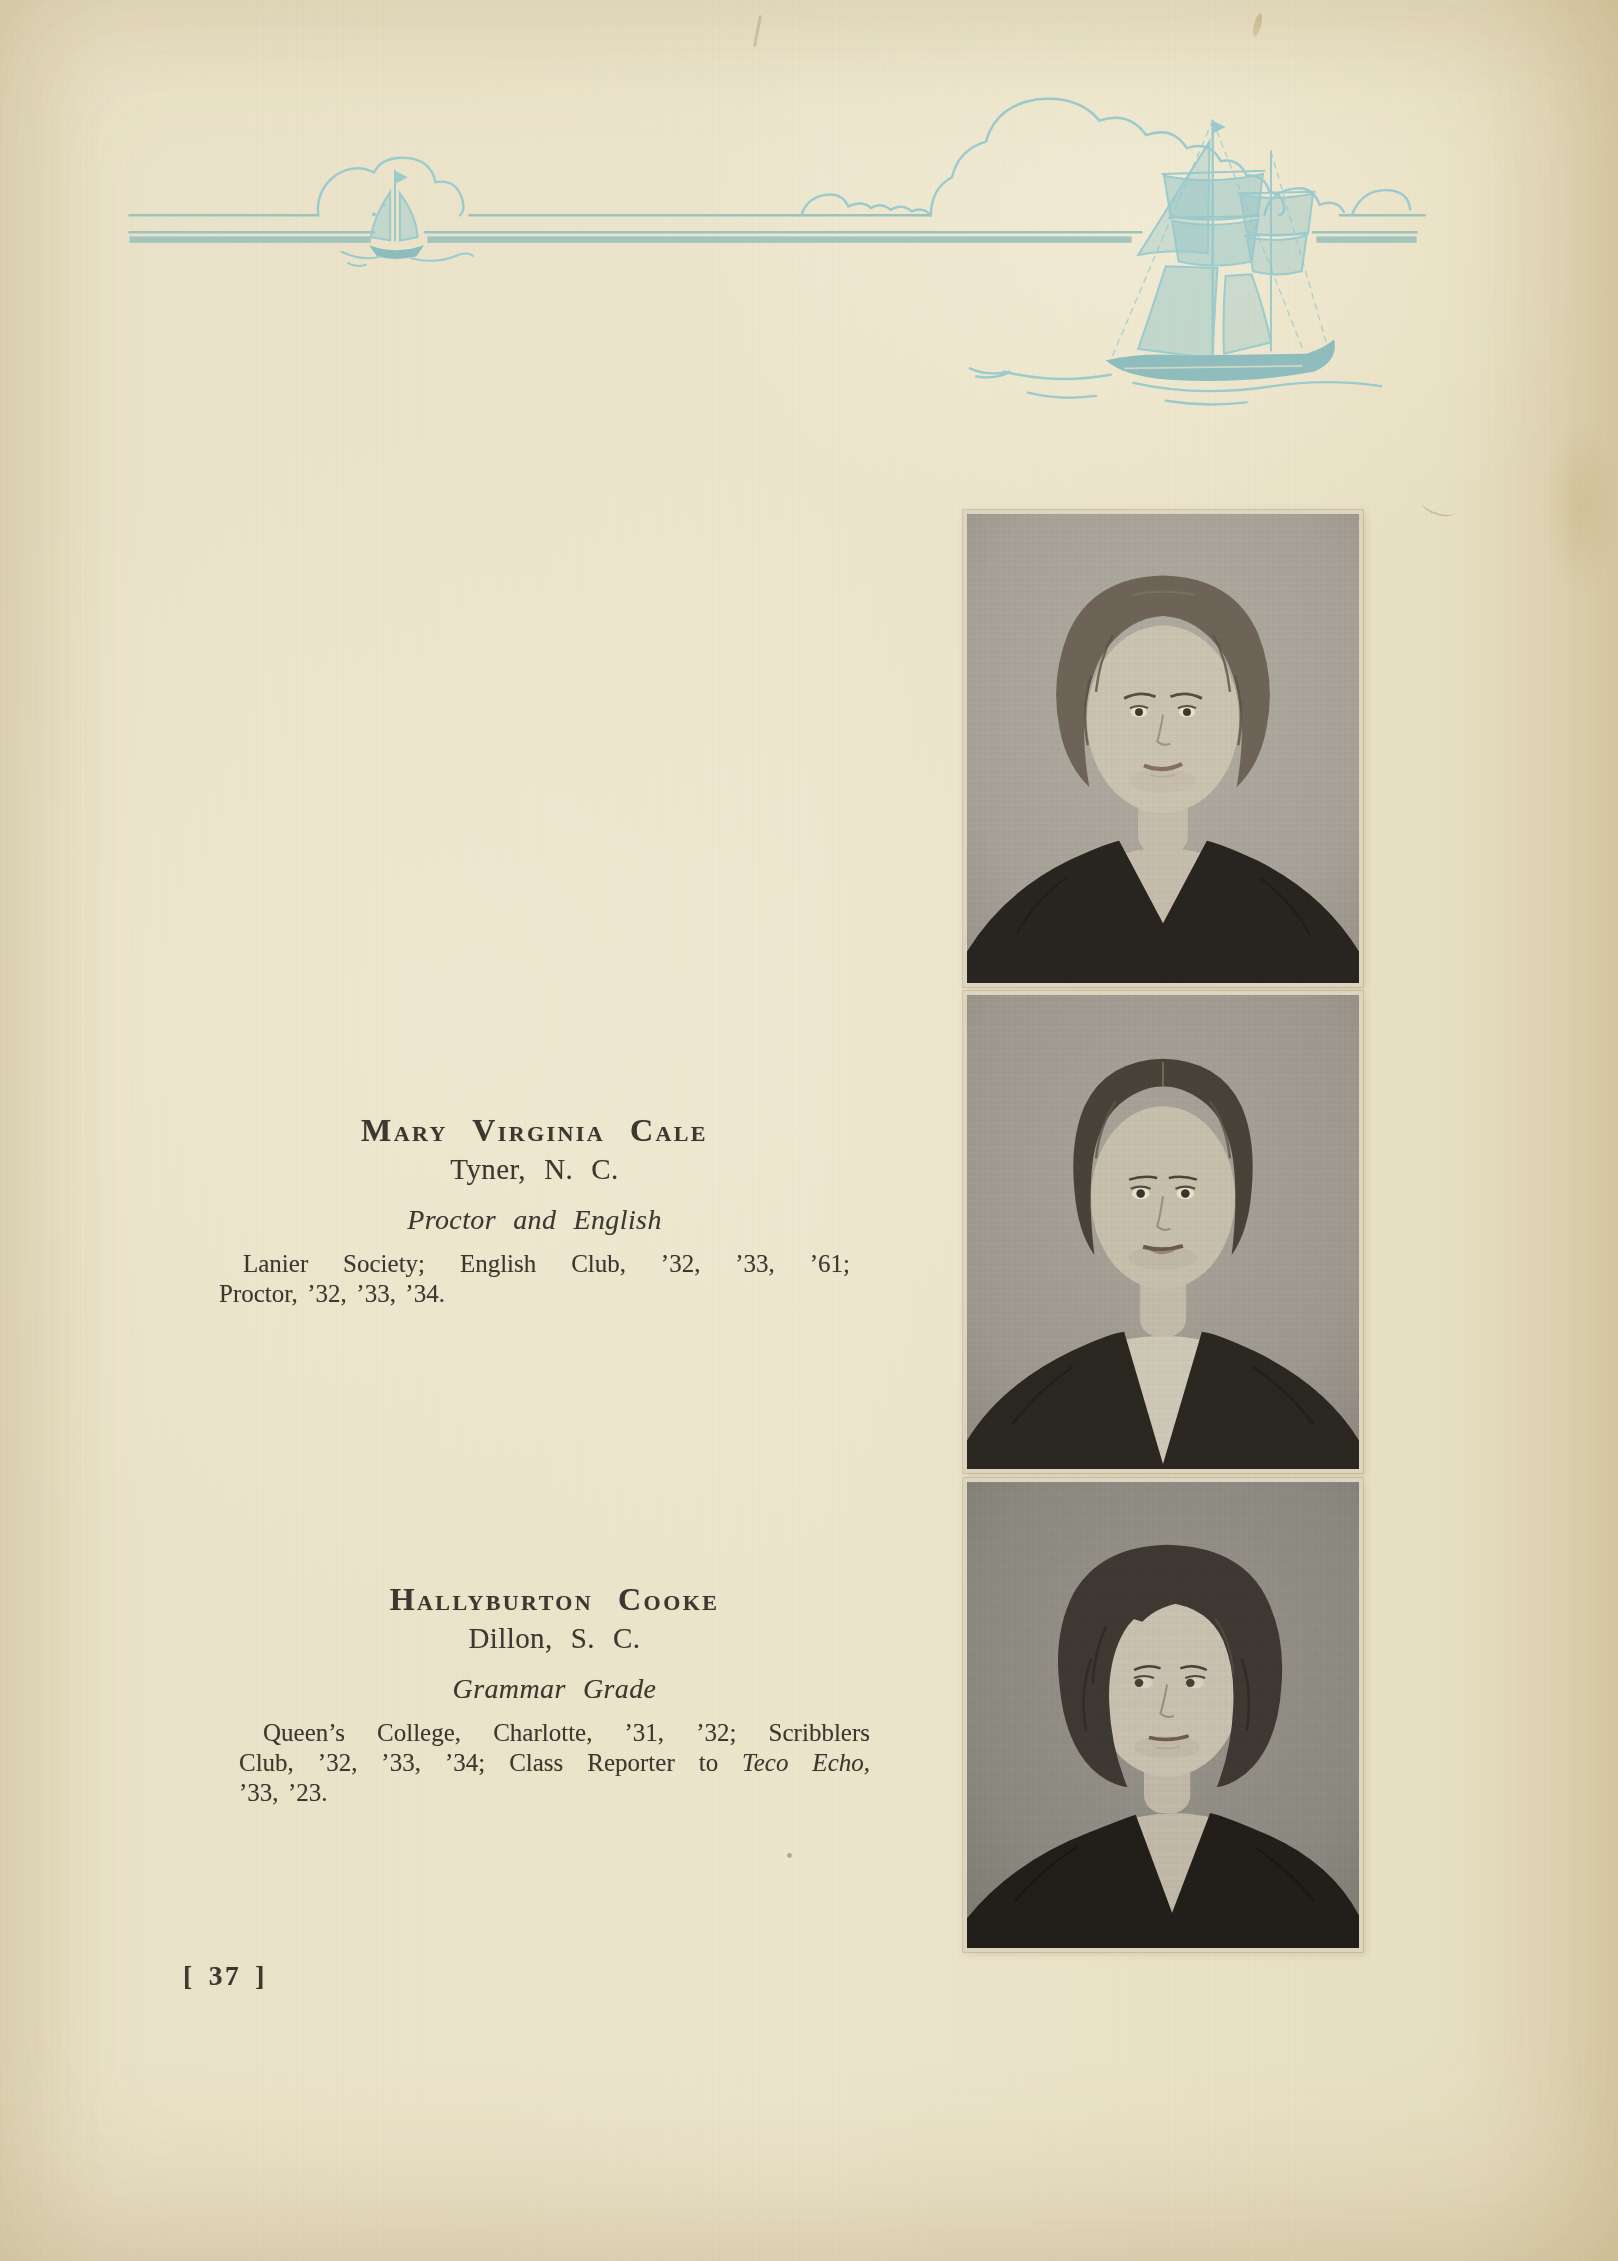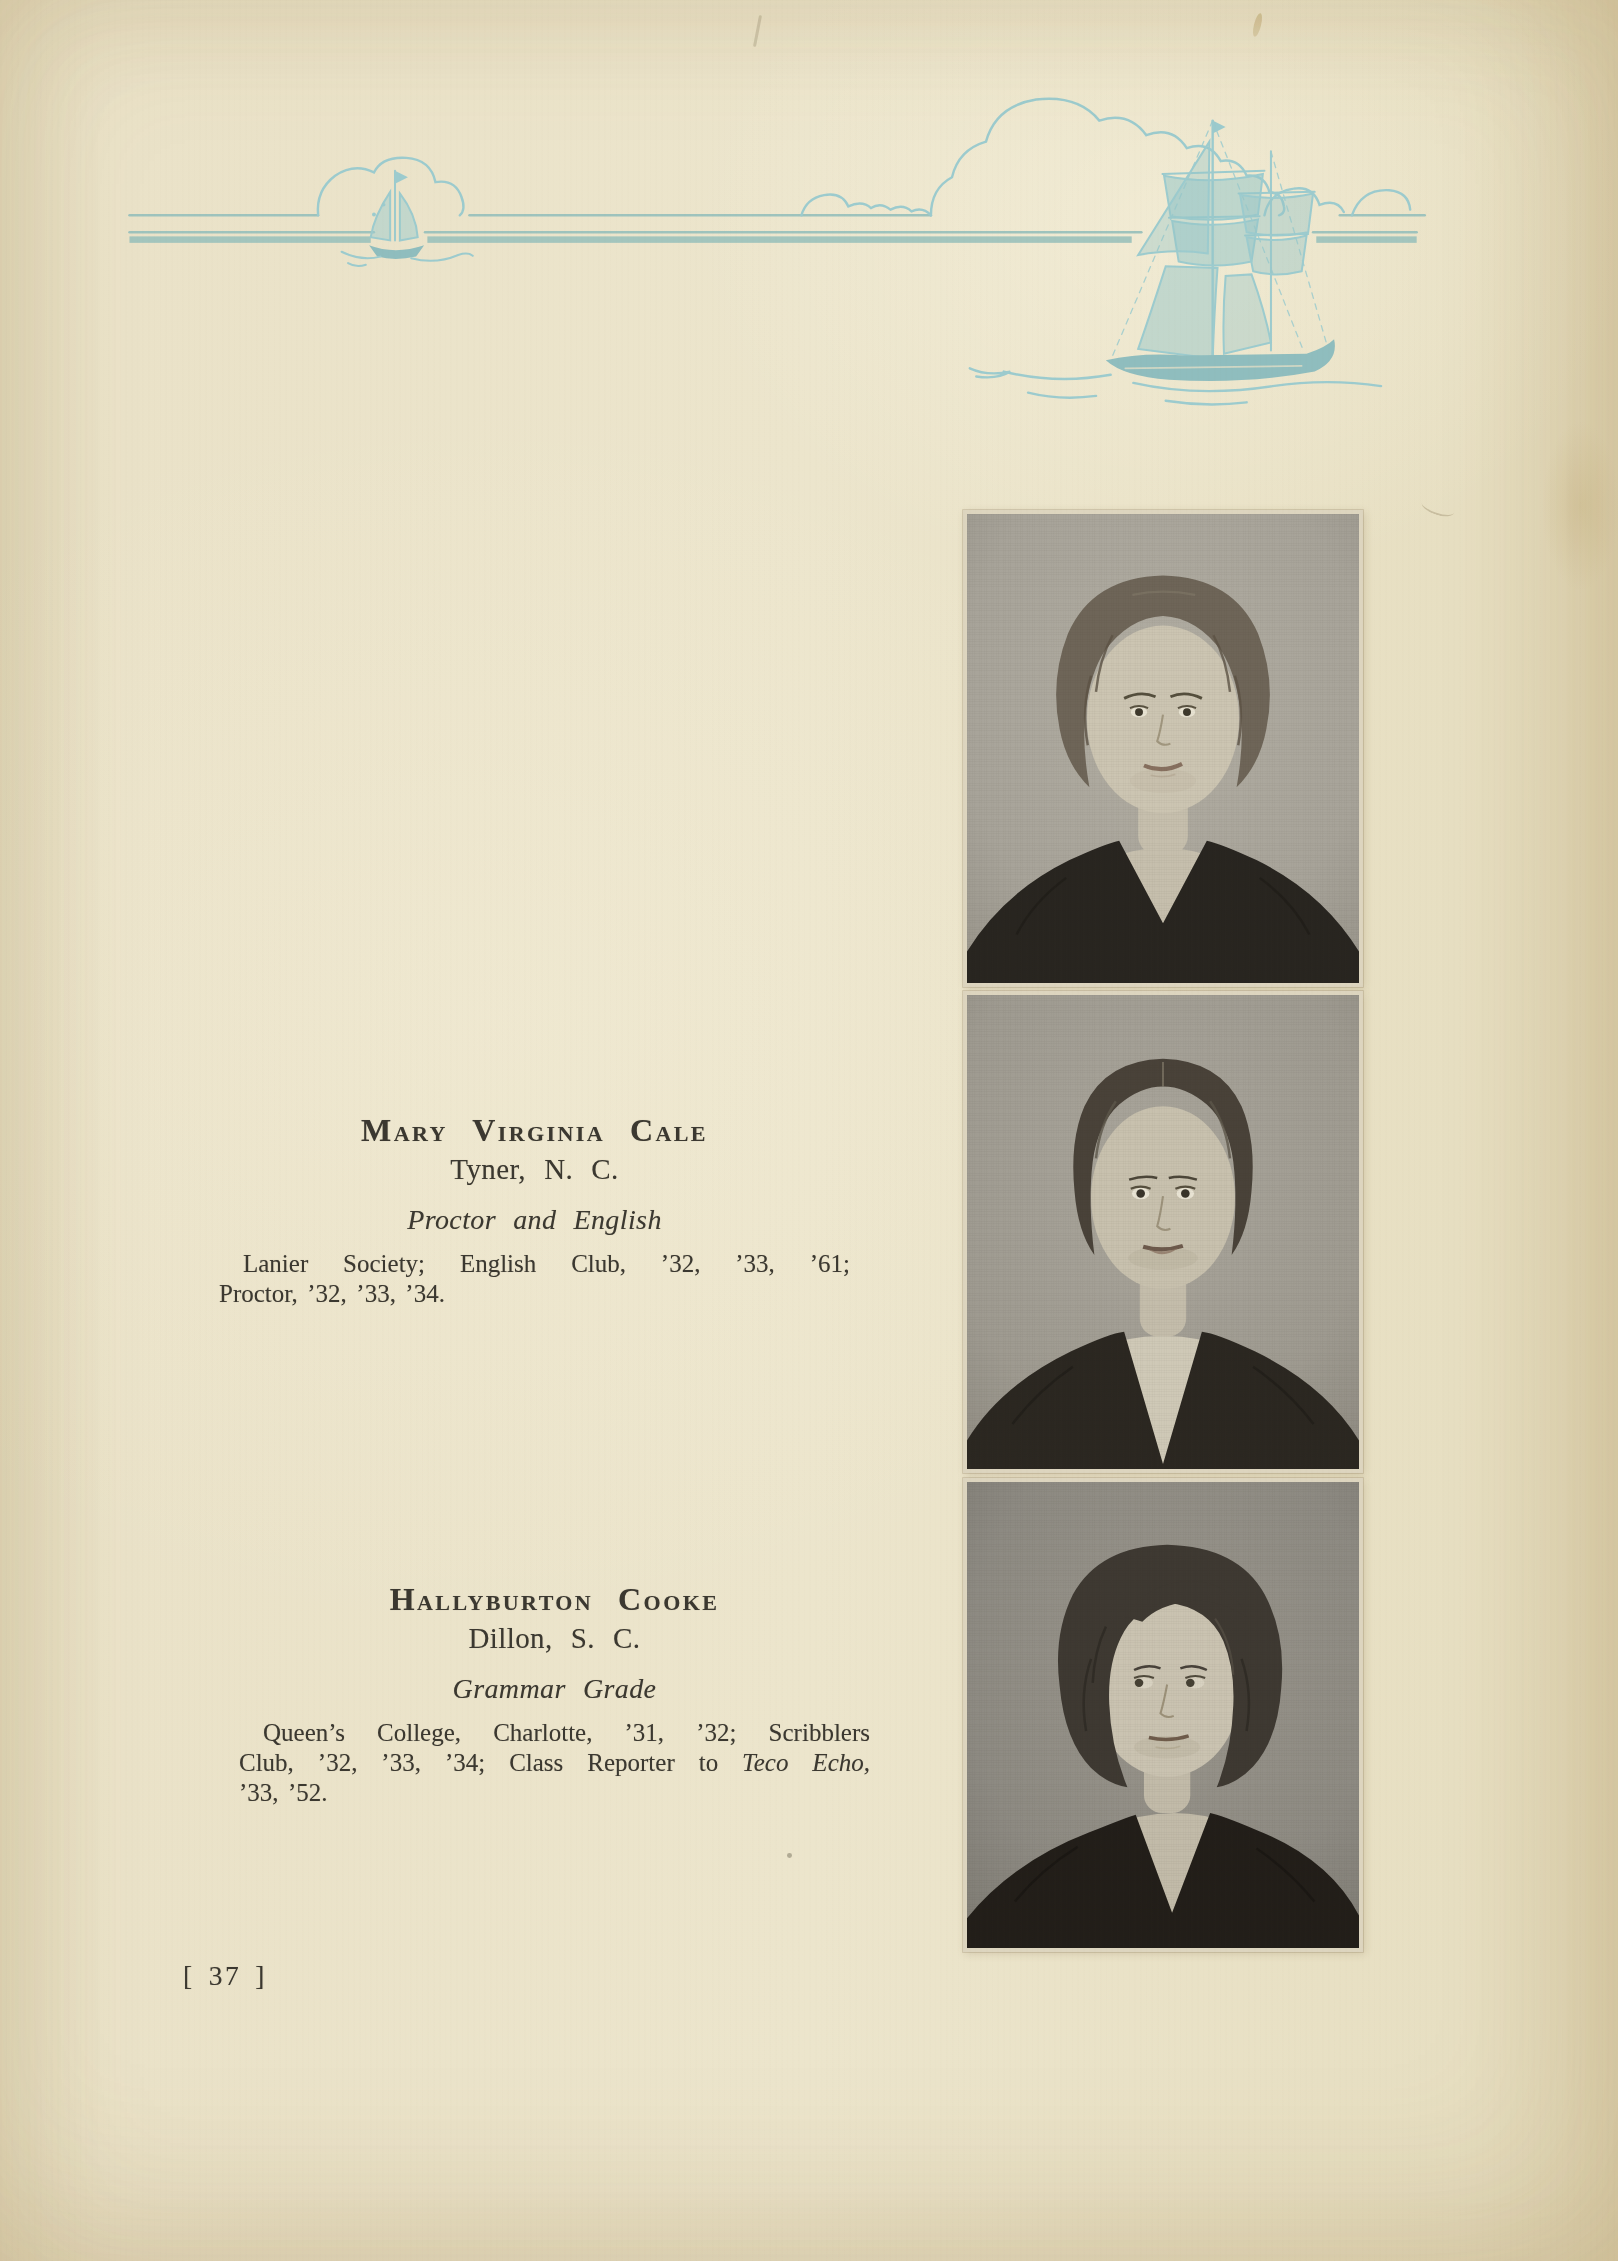--- a/index.html
+++ b/index.html
@@ -54,21 +54,21 @@
   .photo svg{display:block;width:100%;height:100%;}
   .photo::after{ 
     content:"";position:absolute;inset:0;pointer-events:none;opacity:.55;
     background-image:
       repeating-linear-gradient(0deg, rgba(40,35,25,.05) 0 0.8px, rgba(0,0,0,0) 0.8px 2.4px),
       repeating-linear-gradient(90deg, rgba(40,35,25,.04) 0 0.8px, rgba(0,0,0,0) 0.8px 2.4px);
   }
   
   .pageno{
     position:absolute;left:183px;top:1960px;
-    font-size:27.5px;font-weight:400;color:#3b3830;letter-spacing:2.4px;word-spacing:4.9px;
+    font-size:27.5px;font-weight:700;color:#3b3830;letter-spacing:2.4px;word-spacing:4.9px;
     text-shadow:0 0 0.8px rgba(59,56,48,.35);
   }
   
   .artifact{position:absolute;pointer-events:none;}
   #fleck-top-right{left:1254px;top:13px;width:7.3px;height:24px;border-radius:50%;
     background:linear-gradient(#b59b5e,#c8b583);opacity:.45;transform:rotate(14deg);}
   #squiggle-top{left:756px;top:14.6px;width:3.2px;height:32px;border-radius:2.4px;
     background:#8a8268;opacity:.30;transform:rotate(11deg);}
   #pencil-mark{left:1421px;top:500px;width:34px;height:13px;opacity:.5;
     border-bottom:2.4px solid rgba(120,104,70,.55);border-radius:50%;transform:rotate(18deg);}
@@ -157,21 +157,21 @@
     </div>
   </section>
 
   <section class="entry" id="entry-3">
     <h2 class="name">Hallyburton Cooke</h2>
     <div class="city">Dillon, S. C.</div>
     <div class="major">Grammar Grade</div>
     <div class="acts">
       <div class="ln just indent">Queen’s College, Charlotte, ’31, ’32; Scribblers</div>
       <div class="ln just"><span>Club, ’32, ’33, ’34; Class Reporter to </span><i>Teco Echo,</i></div>
-      <div class="ln">’33, ’52.</div>
+      <div class="ln">’33, ’23.</div>
     </div>
   </section>
 
   <figure class="photo" id="photo-1">
     <svg viewBox="0 0 474 580" preserveAspectRatio="none">
       <defs>
         <radialGradient id="bg1" cx="50%" cy="40%" r="75%">
           <stop offset="0%" stop-color="#b2aea3"></stop>
             <stop offset="70%" stop-color="#a7a399"></stop>
             <stop offset="100%" stop-color="#99958b"></stop>

